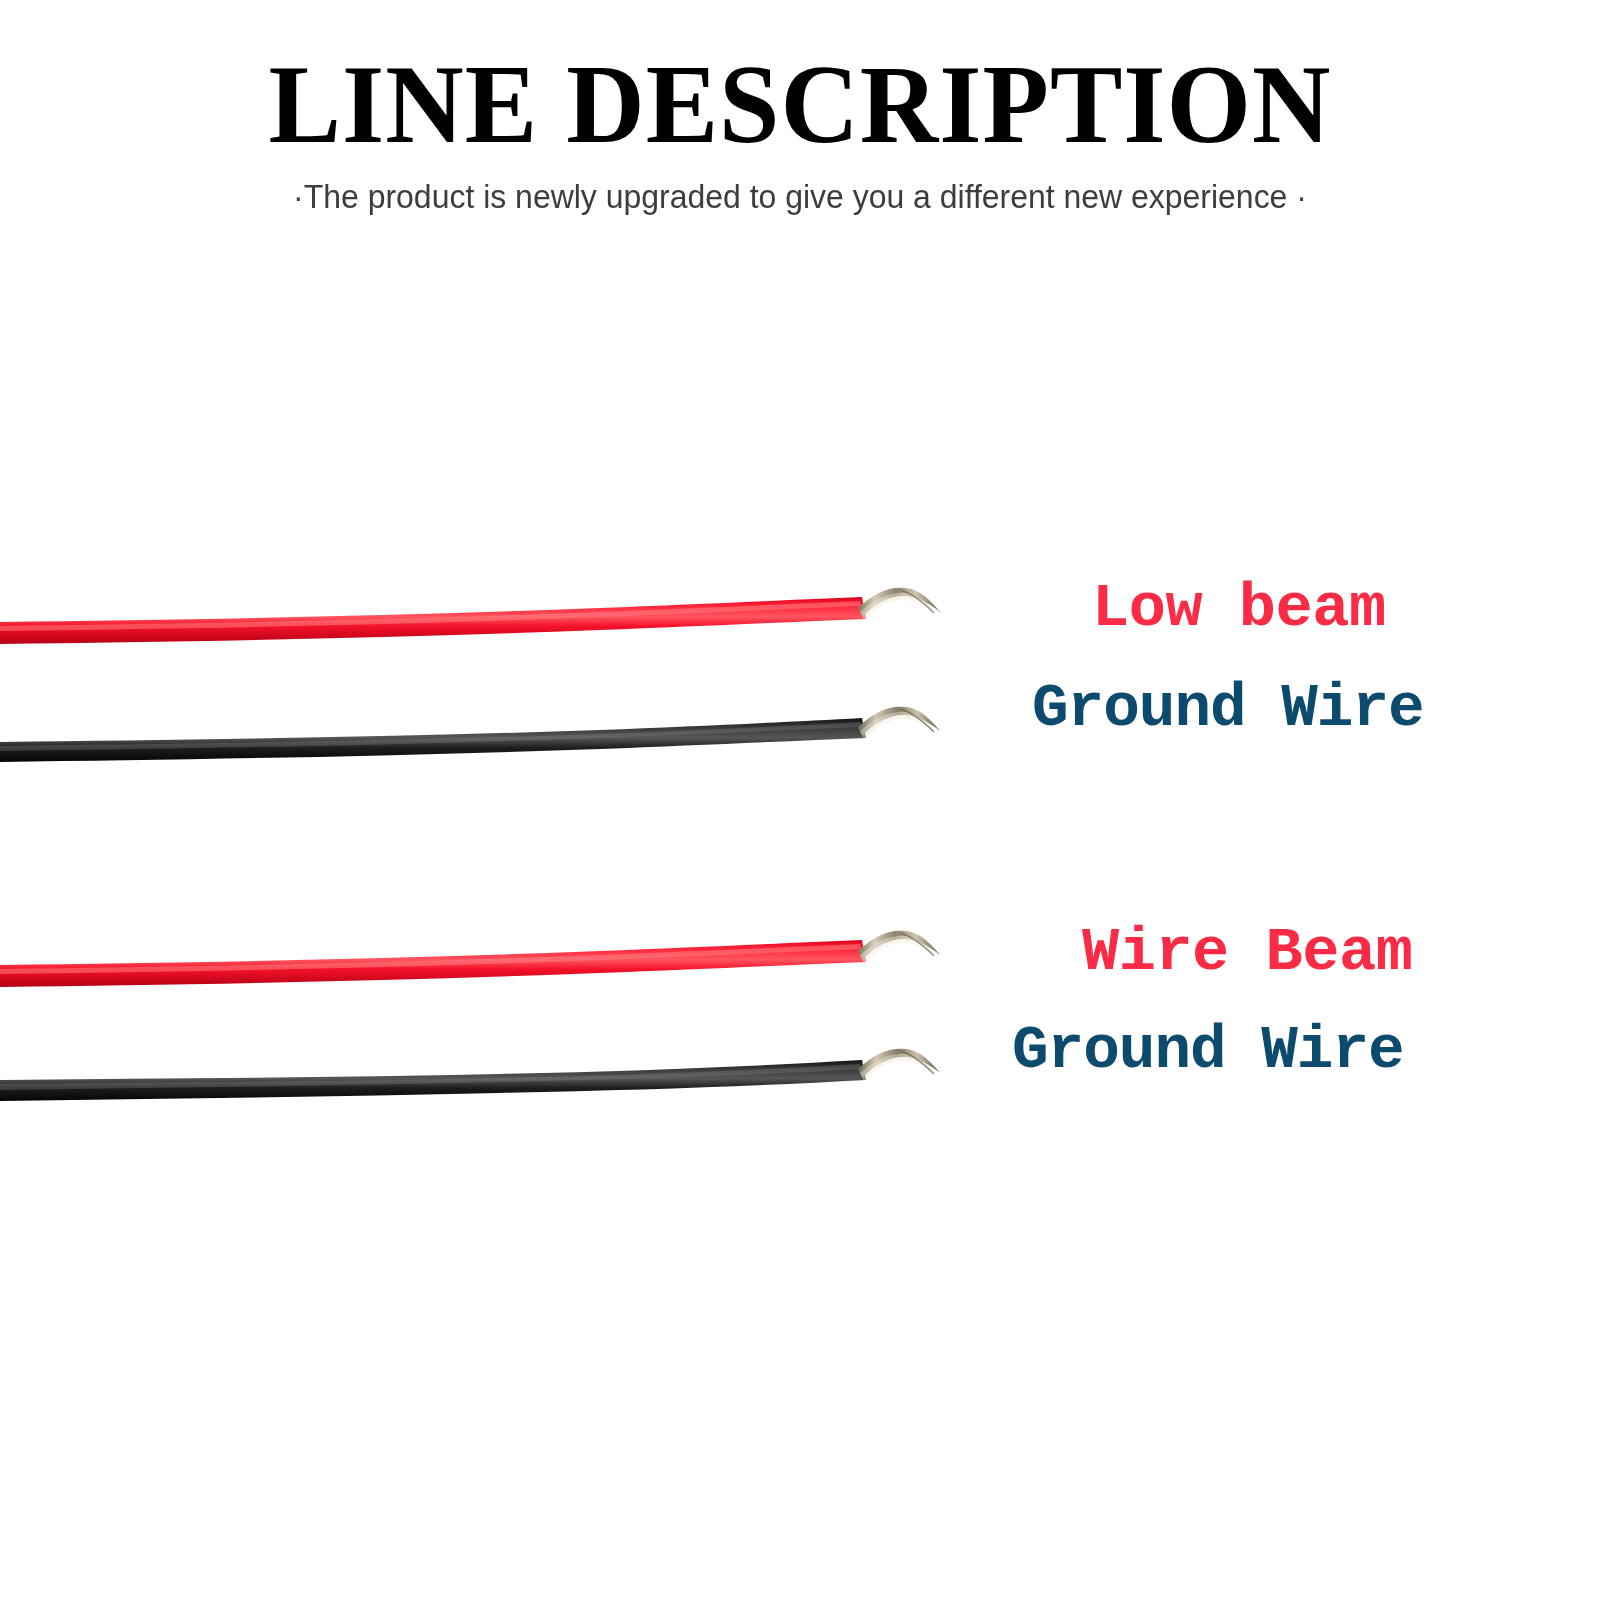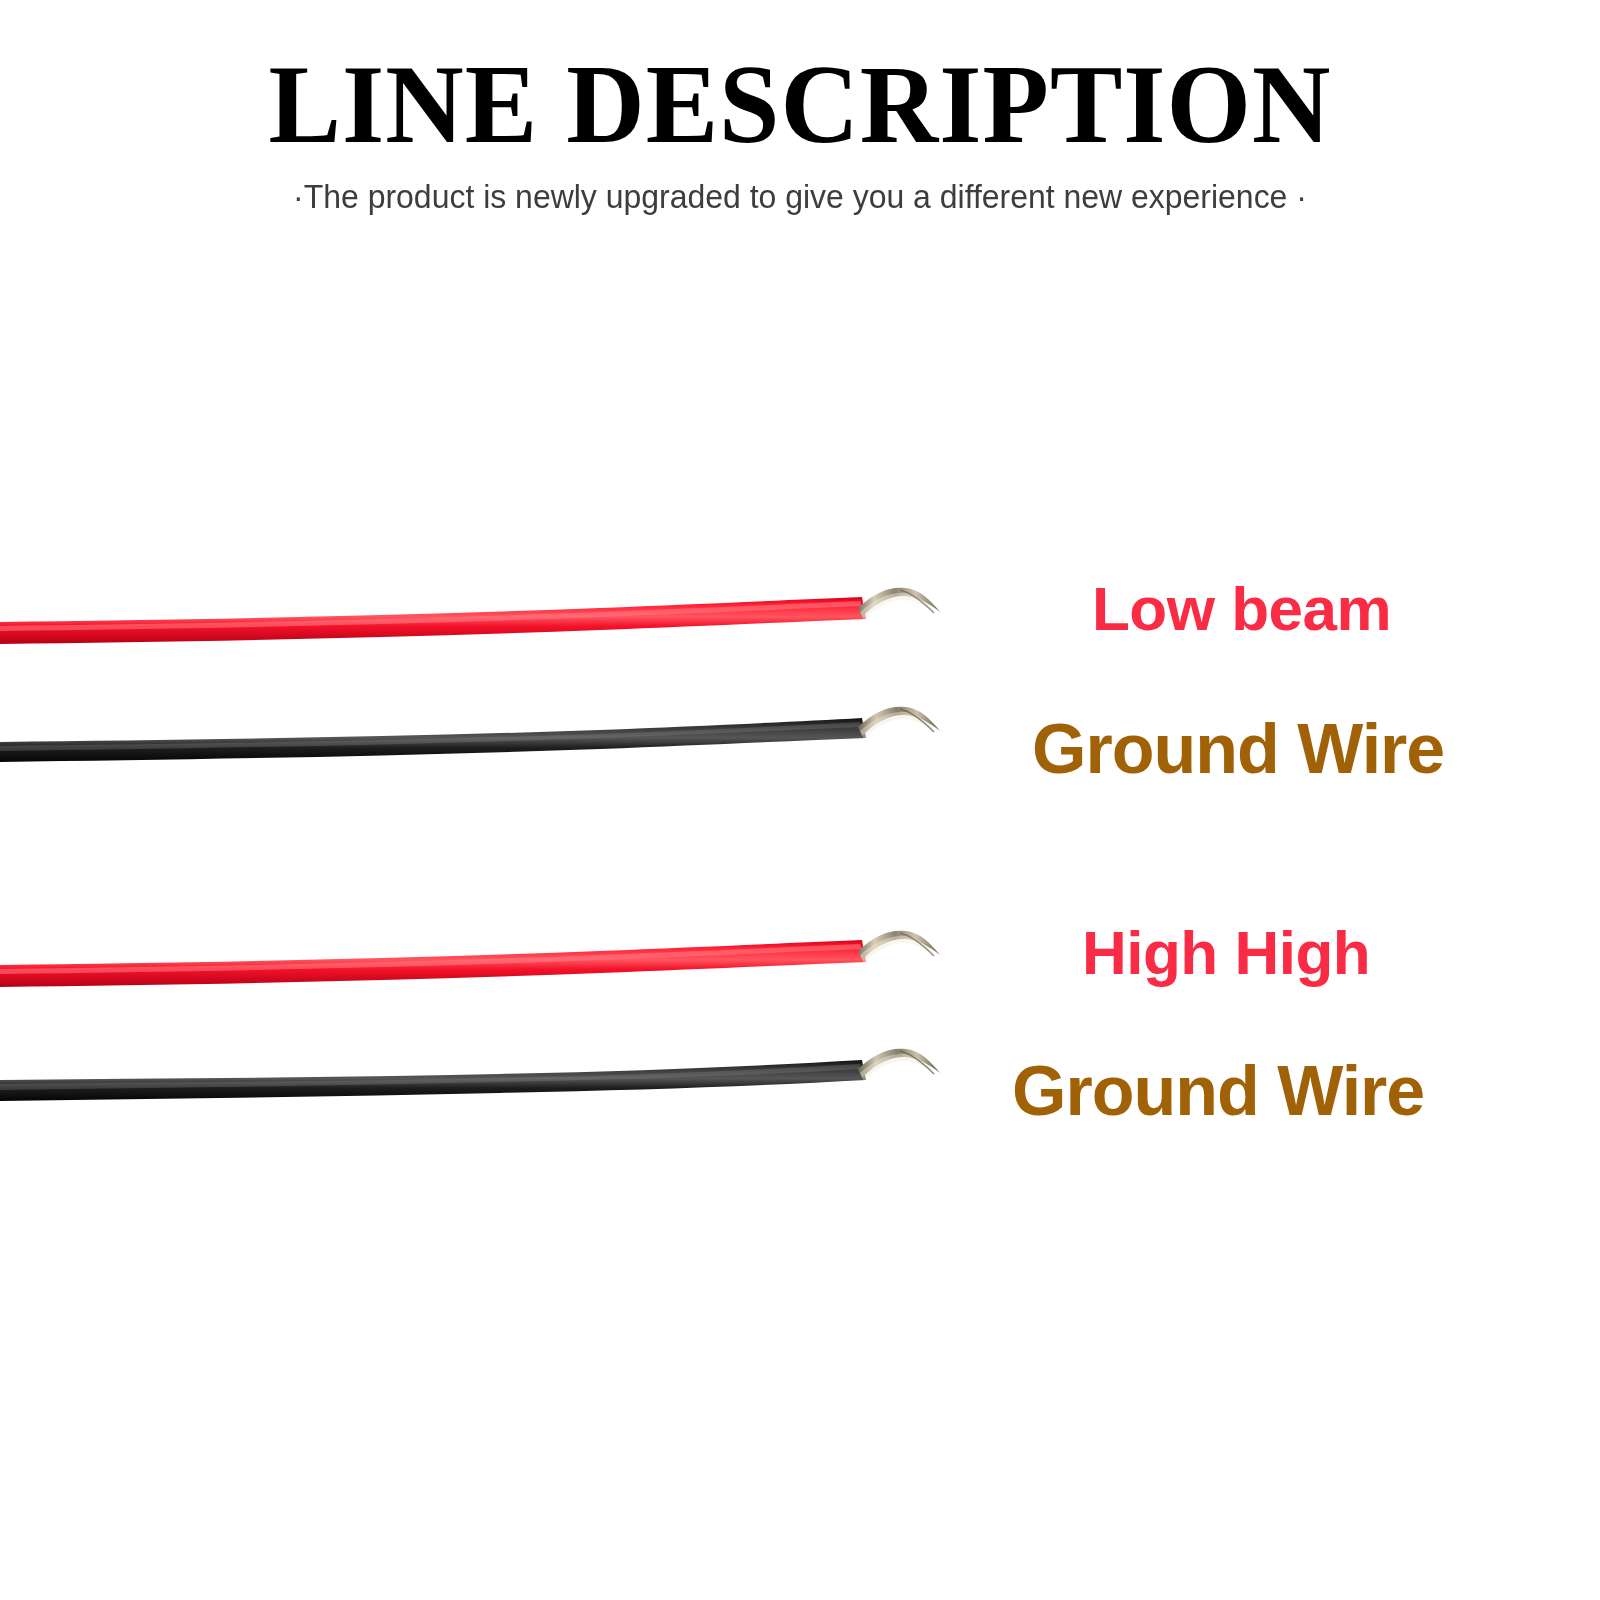--- a/index.html
+++ b/index.html
@@ -64,34 +64,33 @@
   }
   .wire-svg {
     position: absolute;
     left: 0;
     top: 0;
     display: block;
   }
 
   .wire-label {
     position: absolute;
-    font-family: Liberation Sans, sans-serif;
+    font-family: Liberation Mono, monospace;
     font-weight: bold;
     white-space: nowrap;
     line-height: 1;
   }
   .label-beam {
     font-size: 62px;
     letter-spacing: -0.5px;
   }
   .label-ground {
-    font-size: 70px;
+    font-size: 61px;
     letter-spacing: -1px;
-    color: #a16207;
-    margin-top: 36px;
+    color: #0c4a6e;
   }
 
   
   #label-low-beam      { left: 1092px; top: 578px; }
   #label-ground-wire-1 { left: 1032px; top: 678px; }
   #label-high-beam     { left: 1082px; top: 922px; }
   #label-ground-wire-2 { left: 1012px; top: 1022px; }
 </style>
 </head>
 <body>
@@ -196,21 +195,21 @@
       <path d="M -10 64 C 180 62, 400 58, 600 50 C 700 46, 790 42, 860 39
                L 861 44 C 790 47, 700 51, 600 55 C 400 63, 180 67, -10 69 Z" fill="#FF7C84" opacity="0.55"></path>
 
       <path d="M 858 46 C 875 30, 890 24, 906 26 C 921 28, 930 38, 940 50
                C 930 42, 918 35, 906 34 C 892 33, 876 40, 862 55 Z" fill="url(#copperGrad3)"></path>
       <path d="M 860 50 C 876 36, 890 30, 904 31 C 918 32, 928 41, 936 51
                C 926 44, 914 38, 903 38 C 890 38, 876 45, 864 58 Z" fill="#F2EADA" opacity="0.45"></path>
       <path d="M 900 28 C 912 31, 923 40, 934 51" stroke="#6B6354" stroke-width="1.4" fill="none" opacity="0.7"></path>
     </svg>
 
-    <div class="wire-label label-beam" id="label-high-beam" style="position:absolute;left:1082px;top:17px;color:#FA2B45;">High High</div>
+    <div class="wire-label label-beam" id="label-high-beam" style="position:absolute;left:1082px;top:17px;color:#FA2B45;">Wire Beam</div>
   </div>
 
   <div class="wire-row" style="top:1020px;left:0;width:960px;height:110px;">
     <svg class="wire-svg" width="960" height="110" viewBox="0 0 960 110">
       <defs>
         <linearGradient id="blkGrad2" x1="0" y1="0" x2="0" y2="1">
           <stop offset="0%" stop-color="#121212"></stop>
           <stop offset="22%" stop-color="#3A3A3A"></stop>
           <stop offset="45%" stop-color="#565656"></stop>
           <stop offset="68%" stop-color="#1E1E1E"></stop>

